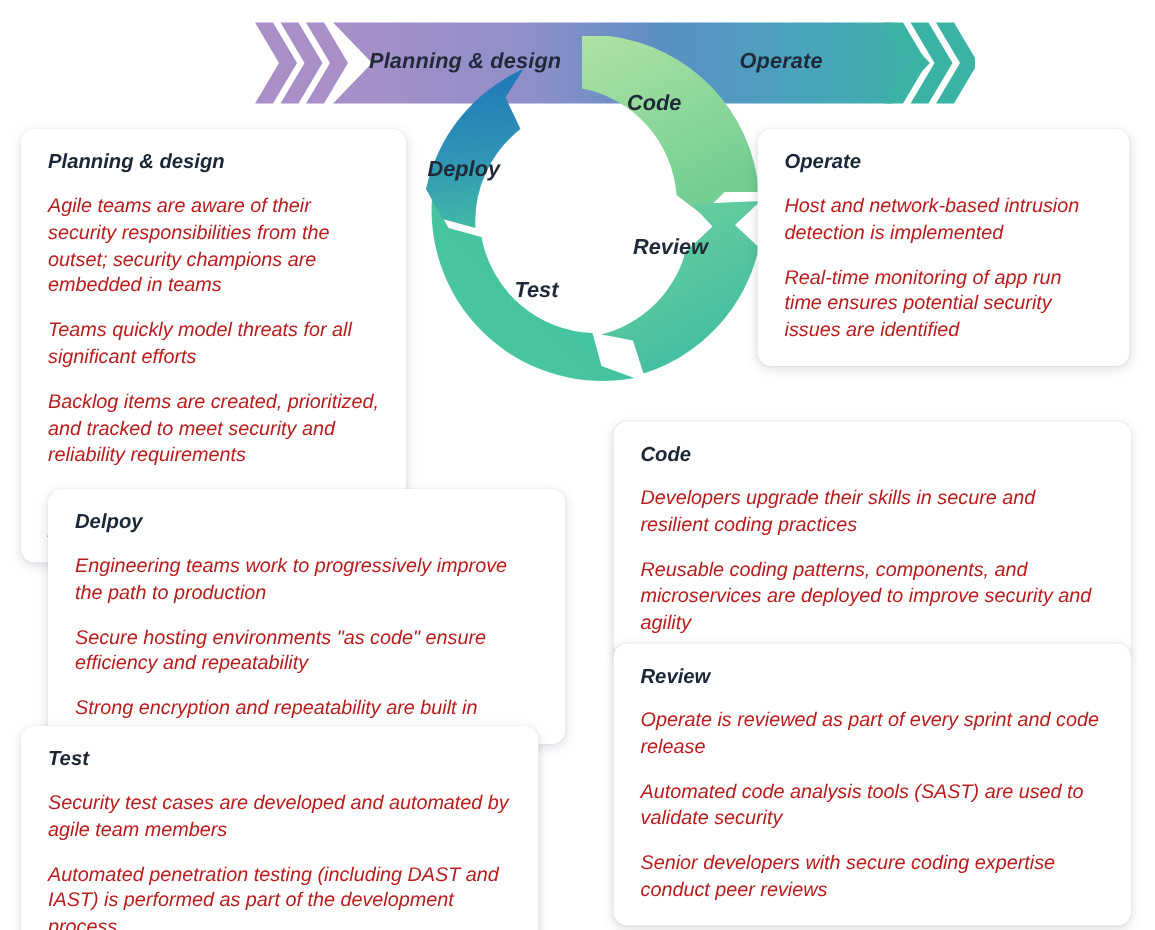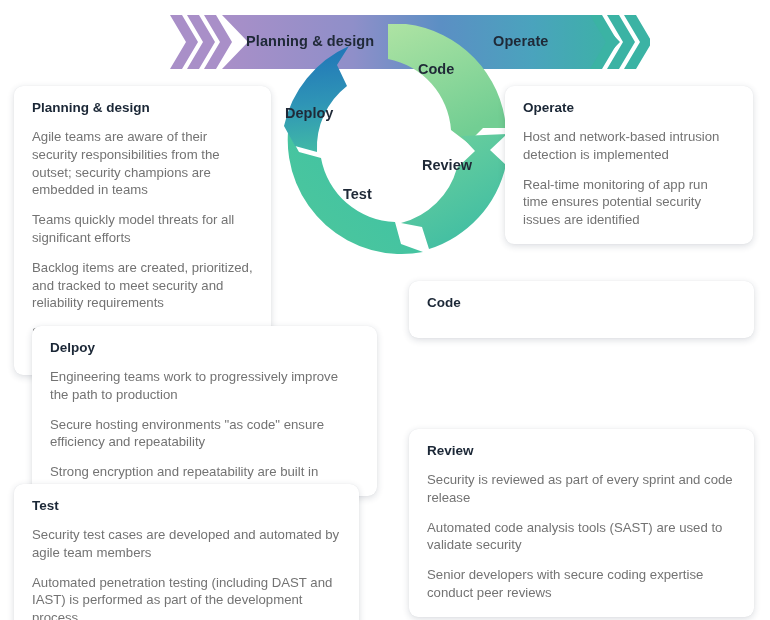--- a/index.html
+++ b/index.html
@@ -13,20 +13,21 @@
     font-family: "Liberation Sans", sans-serif;
     color: #222b38;
     overflow: hidden;
     position: relative;
   }
 
   #stage {
     position: relative;
     width: 770px;
     height: 620px;
+    font-style: italic;
   }
 
   
   #banner {
     position: absolute;
     left: 170px;
     top: 13px;
     width: 480px;
     height: 58px;
   }
@@ -82,21 +83,21 @@
     line-height: 1.25;
   }
   .card-list {
     list-style: none;
     margin: 0;
     padding: 0;
   }
   .card-list li {
     font-size: 13.2px;
     line-height: 1.35;
-    color: #737373;
+    color: #b91c1c;
     margin-bottom: 12px;
   }
   .card-list li:last-child { margin-bottom: 0; }
 
   
   #card-planning { left: 14px;  top: 86px;  width: 257px; }
   #card-deploy   { left: 32px;  top: 326px; width: 345px; }
   #card-test     { left: 14px;  top: 484px; width: 345px; }
   #card-operate  { left: 505px; top: 86px;  width: 248px; }
   #card-code     { left: 409px; top: 281px; width: 345px; }
@@ -235,24 +236,28 @@
   <div class="card" id="card-operate">
     <div class="card-title">Operate</div>
     <ul class="card-list">
       <li>Host and network-based intrusion detection is implemented</li>
       <li>Real-time monitoring of app run time ensures potential security issues are identified</li>
     </ul>
   </div>
 
   <div class="card" id="card-code">
     <div class="card-title">Code</div>
+    <ul class="card-list">
+      <li>Developers upgrade their skills in secure and resilient coding practices</li>
+      <li>Reusable coding patterns, components, and microservices are deployed to improve security and agility</li>
+    </ul>
   </div>
 
   <div class="card" id="card-review">
     <div class="card-title">Review</div>
     <ul class="card-list">
-      <li>Security is reviewed as part of every sprint and code release</li>
+      <li>Operate is reviewed as part of every sprint and code release</li>
       <li>Automated code analysis tools (SAST) are used to validate security</li>
       <li>Senior developers with secure coding expertise conduct peer reviews</li>
     </ul>
   </div>
 
 </div>
 
 </body></html>

